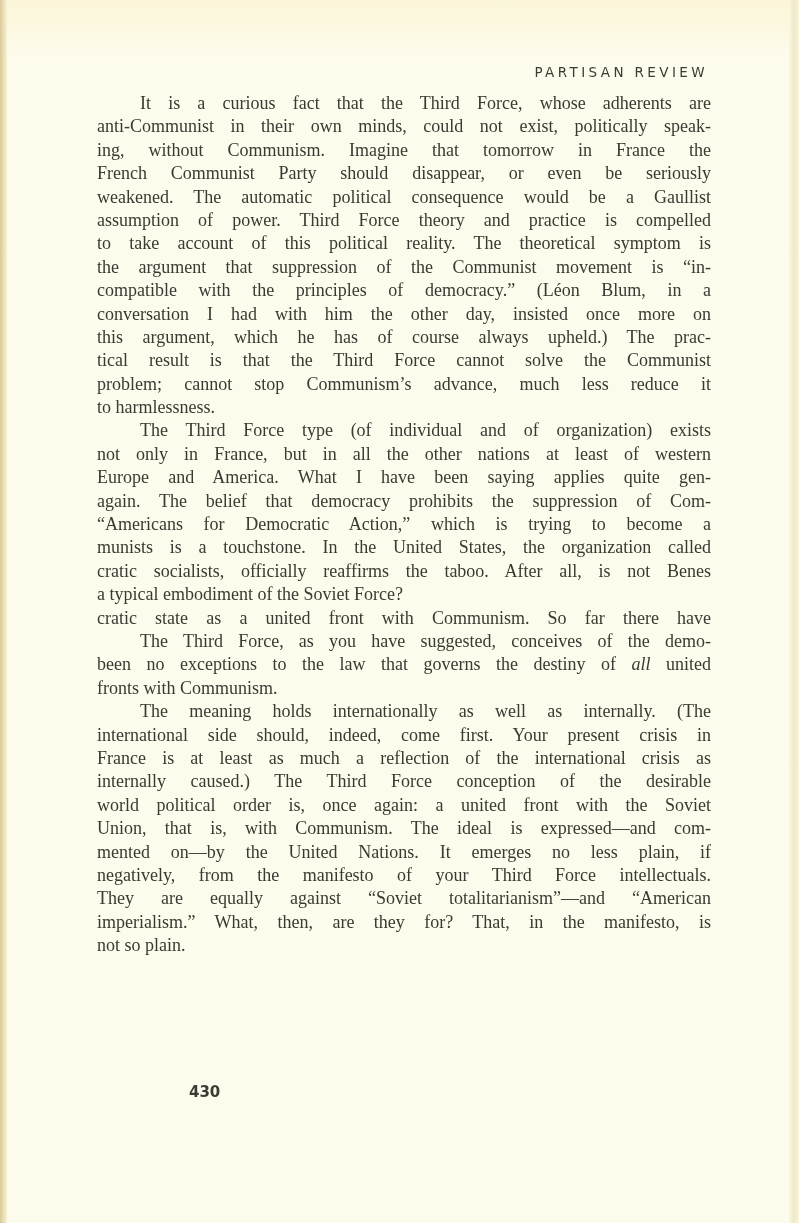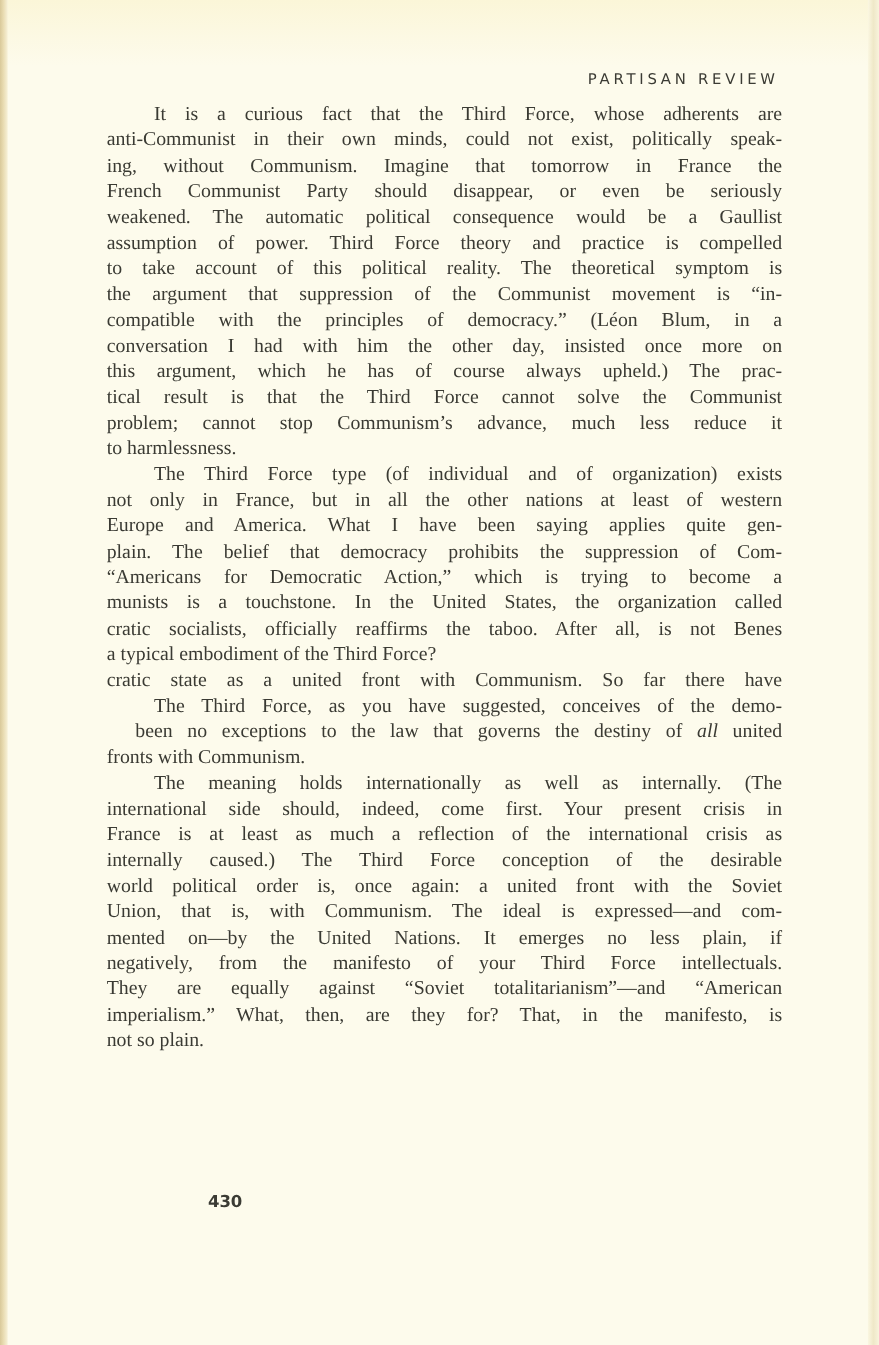--- a/index.html
+++ b/index.html
@@ -70,31 +70,31 @@
     <span class="line" style="white-space: normal;">this argument, which he has of course always upheld.) The prac-</span>
     <span class="line" style="white-space: normal;">tical result is that the Third Force cannot solve the Communist</span>
     <span class="line" style="white-space: normal;">problem; cannot stop Communism’s advance, much less reduce it</span>
     <span class="line last" style="white-space: normal;">to harmlessness.</span>
   </div>
 
   <div>
     <span class="line indent" style="white-space: normal;">The Third Force type (of individual and of organization) exists</span>
     <span class="line" style="white-space: normal;">not only in France, but in all the other nations at least of western</span>
     <span class="line" style="white-space: normal;">Europe and America. What I have been saying applies quite gen-</span>
-    <span class="line" style="white-space: normal;">plain. The belief that democracy prohibits the suppression of Com-</span>
+    <span class="line" style="white-space: normal;">again. The belief that democracy prohibits the suppression of Com-</span>
     <span class="line" style="white-space: normal;">“Americans for Democratic Action,” which is trying to become a</span>
     <span class="line" style="white-space: normal;">munists is a touchstone. In the United States, the organization called</span>
     <span class="line" style="white-space: normal;">cratic socialists, officially reaffirms the taboo. After all, is not Benes</span>
-    <span class="line last" style="white-space: normal;">a typical embodiment of the Third Force?</span>
+    <span class="line last" style="white-space: normal;">a typical embodiment of the Soviet Force?</span>
   </div>
 
   <div>
     <span class="line" style="white-space: normal;">cratic state as a united front with Communism. So far there have</span>
     <span class="line indent" style="white-space: normal;">The Third Force, as you have suggested, conceives of the demo-</span>
-    <span class="line" style="white-space: normal; margin-left: 26px;"><span>been no exceptions to the law that governs the destiny of </span><em>all</em><span> united</span></span>
+    <span class="line" style="white-space: normal;"><span>been no exceptions to the law that governs the destiny of </span><em>all</em><span> united</span></span>
     <span class="line last" style="white-space: normal;">fronts with Communism.</span>
   </div>
 
   <div>
     <span class="line indent" style="white-space: normal;">The meaning holds internationally as well as internally. (The</span>
     <span class="line" style="white-space: normal;">international side should, indeed, come first. Your present crisis in</span>
     <span class="line" style="white-space: normal;">France is at least as much a reflection of the international crisis as</span>
     <span class="line" style="white-space: normal;">internally caused.) The Third Force conception of the desirable</span>
     <span class="line" style="white-space: normal;">world political order is, once again: a united front with the Soviet</span>
     <span class="line" style="white-space: normal;">Union, that is, with Communism. The ideal is expressed—and com-</span>

